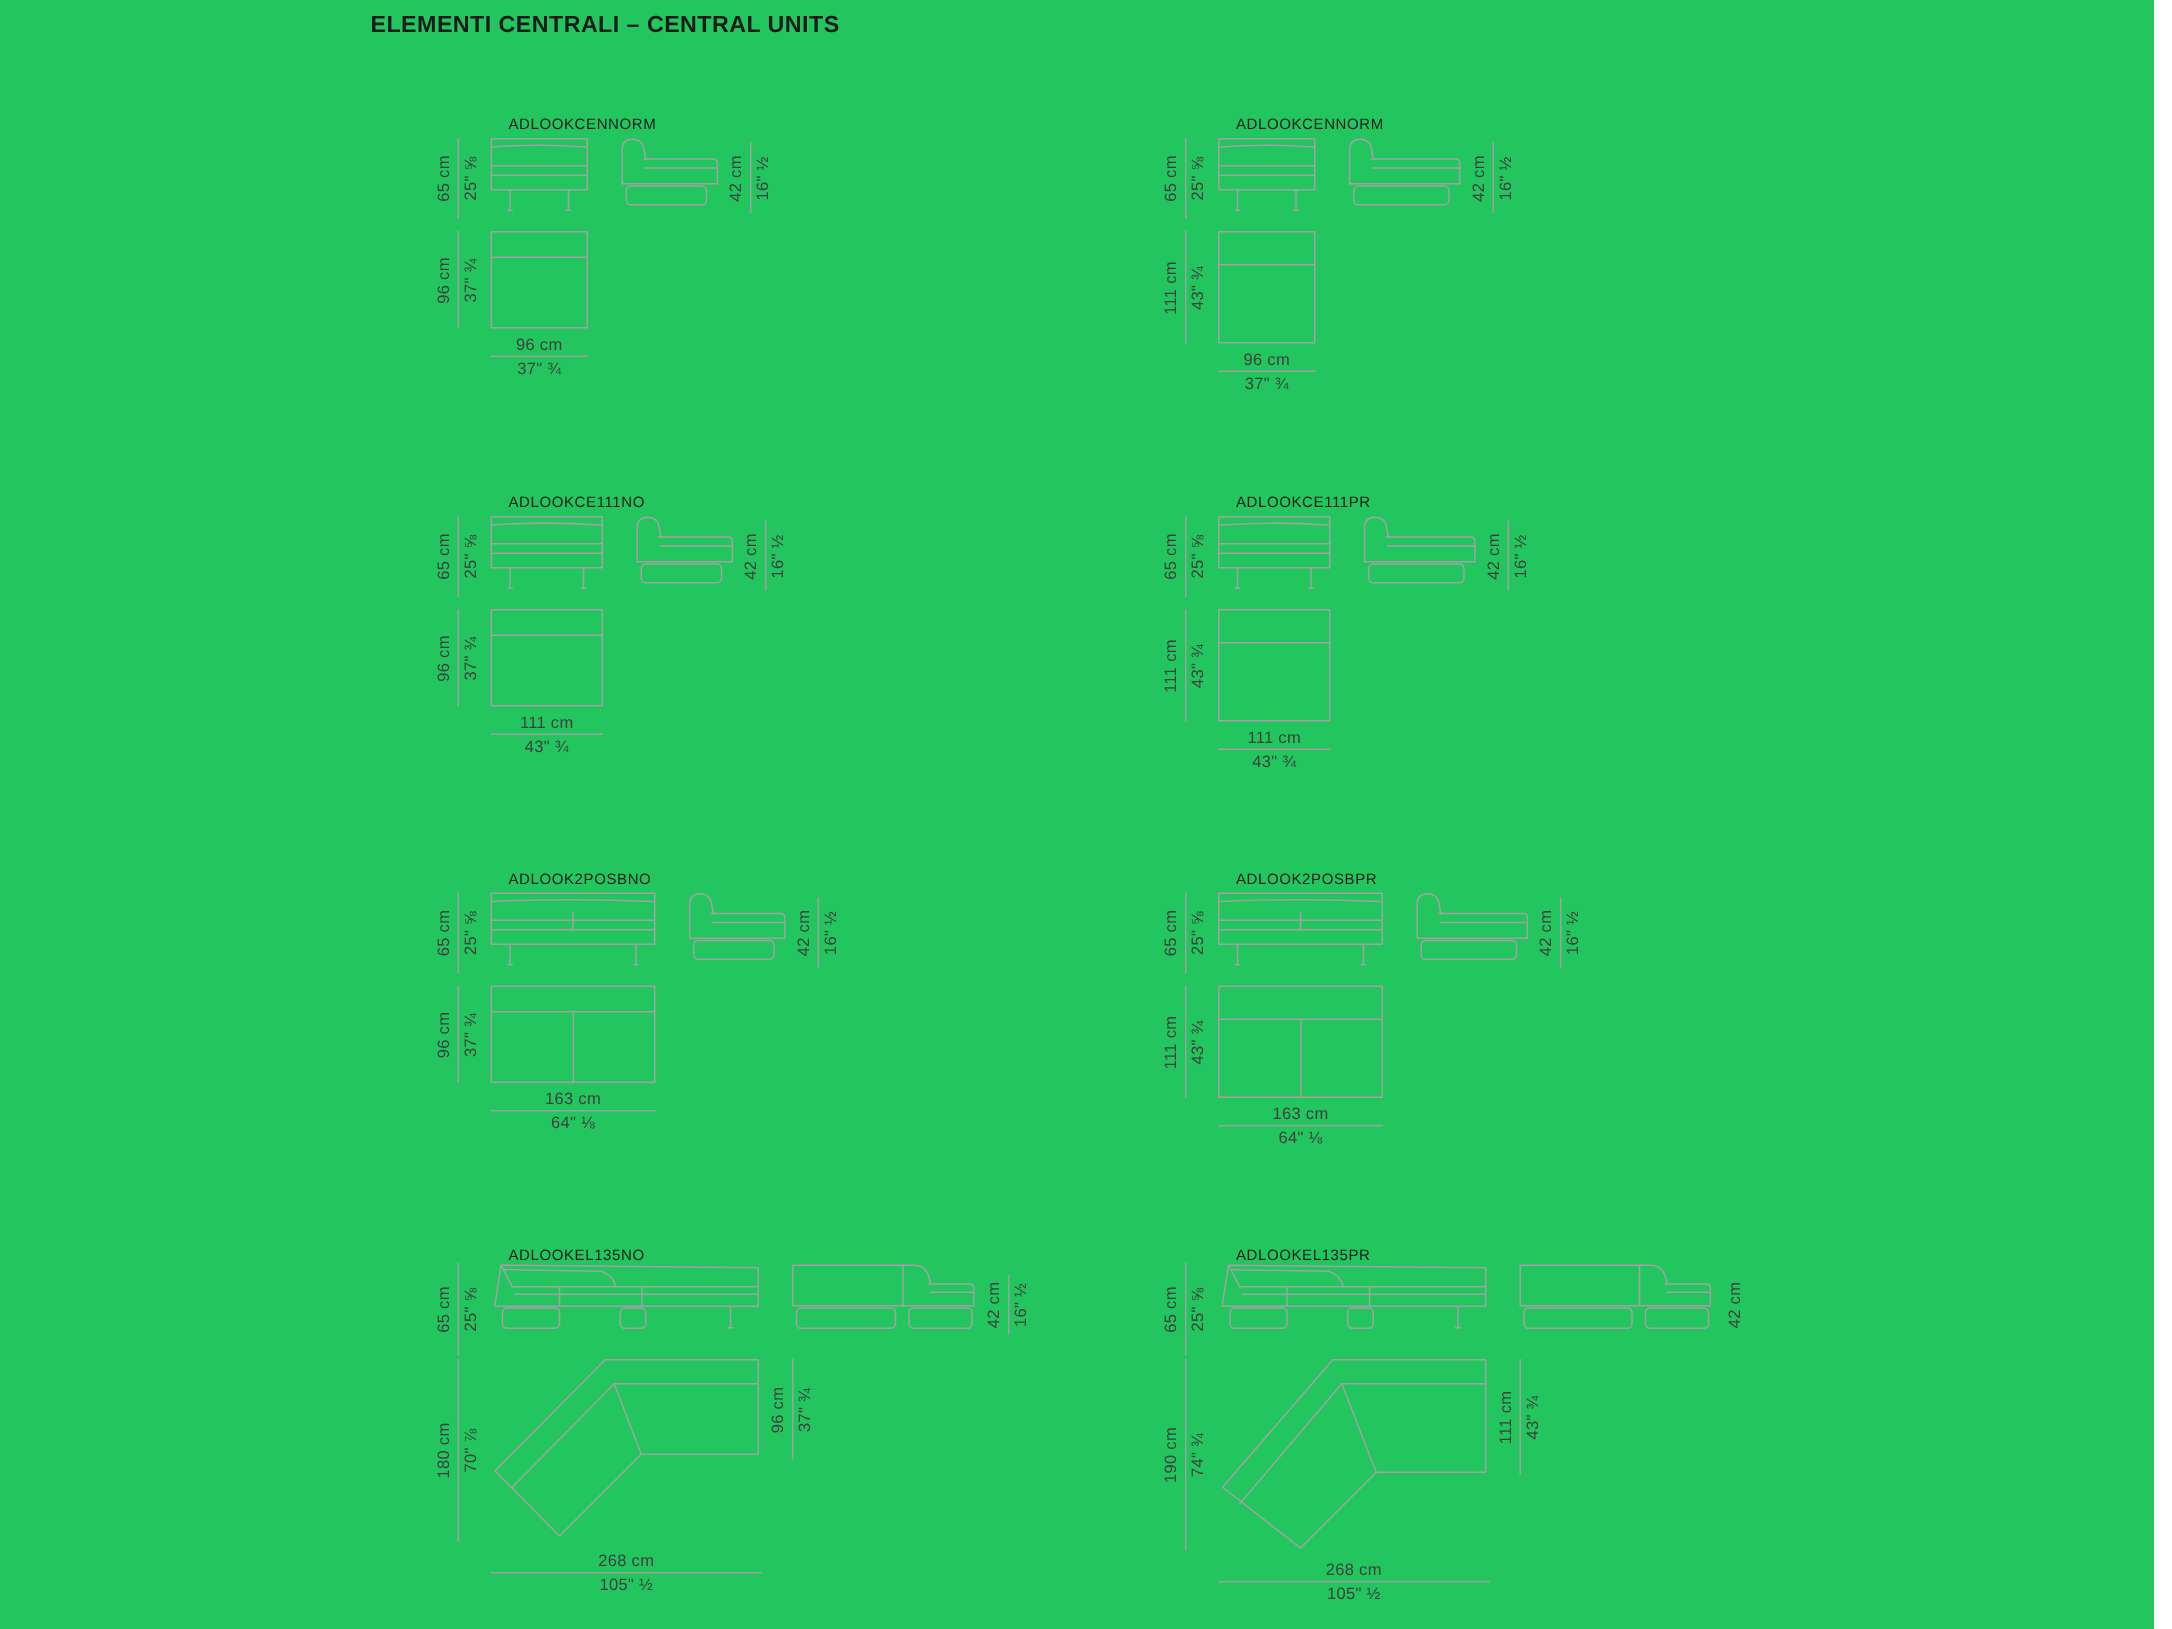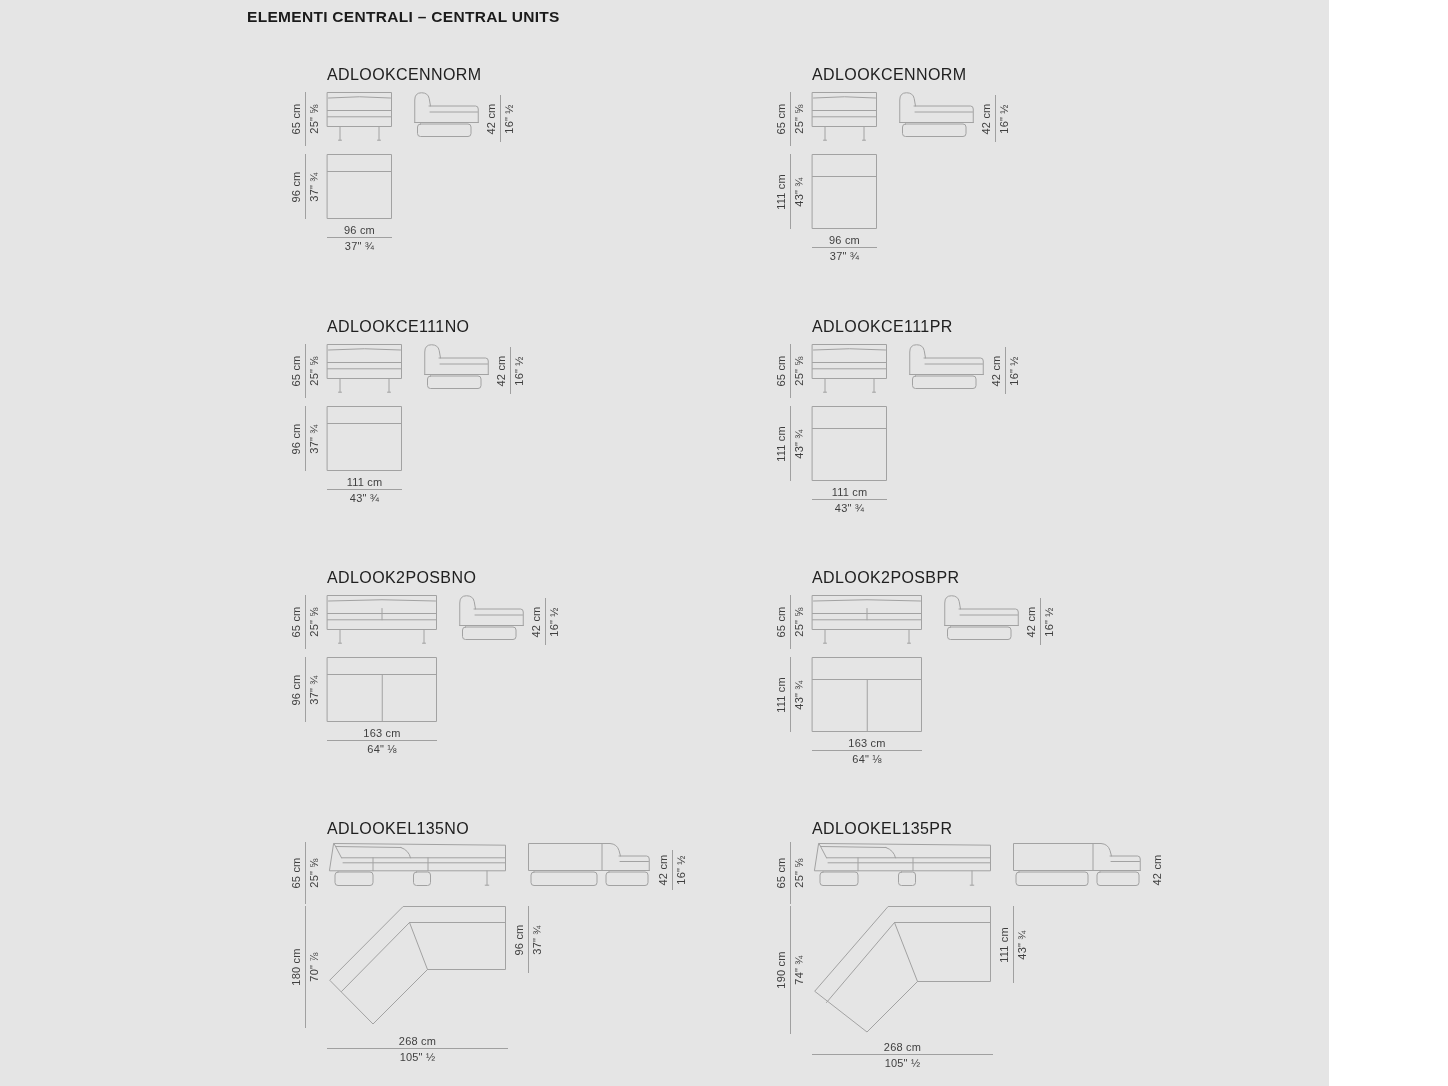--- a/index.html
+++ b/index.html
@@ -1,21 +1,21 @@
 <!DOCTYPE html>
 <html><head>
 <meta charset="utf-8">
 <style>
   html,body{margin:0;padding:0;background:#ffffff;}
-  .page{position:relative;width:1329px;height:1086px;background:#e5e5e5;overflow:hidden;
+  .page{position:relative;width:1436px;height:1086px;background:#22c55e;overflow:hidden;
         font-family:"Liberation Sans","DejaVu Sans",sans-serif;}
   .page-title{position:absolute;left:247px;top:8px;margin:0;font-size:15.5px;font-weight:700;
         color:#1b1b1b;letter-spacing:.3px;}
   section.product{position:absolute;}
-  .code{position:absolute;left:44px;top:0;margin:0;font-size:16px;font-weight:400;
+  .code{position:absolute;left:44px;top:0;margin:12px;font-size:10px;font-weight:400;
         color:#202020;letter-spacing:.4px;white-space:nowrap;}
   svg.d{position:absolute;overflow:visible;}
   .d path,.d rect{fill:none;stroke:#a2a2a2;stroke-width:1;stroke-linejoin:round;stroke-linecap:round;}
 
   
   .vdim{position:absolute;width:32px;}
   .vdim .dline{position:absolute;left:16px;top:0;bottom:0;width:1px;background:#a0a0a0;}
   .vdim .cm,.vdim .in,.vd-single .cm-only{
         position:absolute;top:50%;left:50%;white-space:nowrap;font-size:11px;color:#3f3f3f;letter-spacing:.2px;}
   .vdim .cm{transform:translate(-50%,-50%) rotate(-90deg) translate(0,-9px);}

